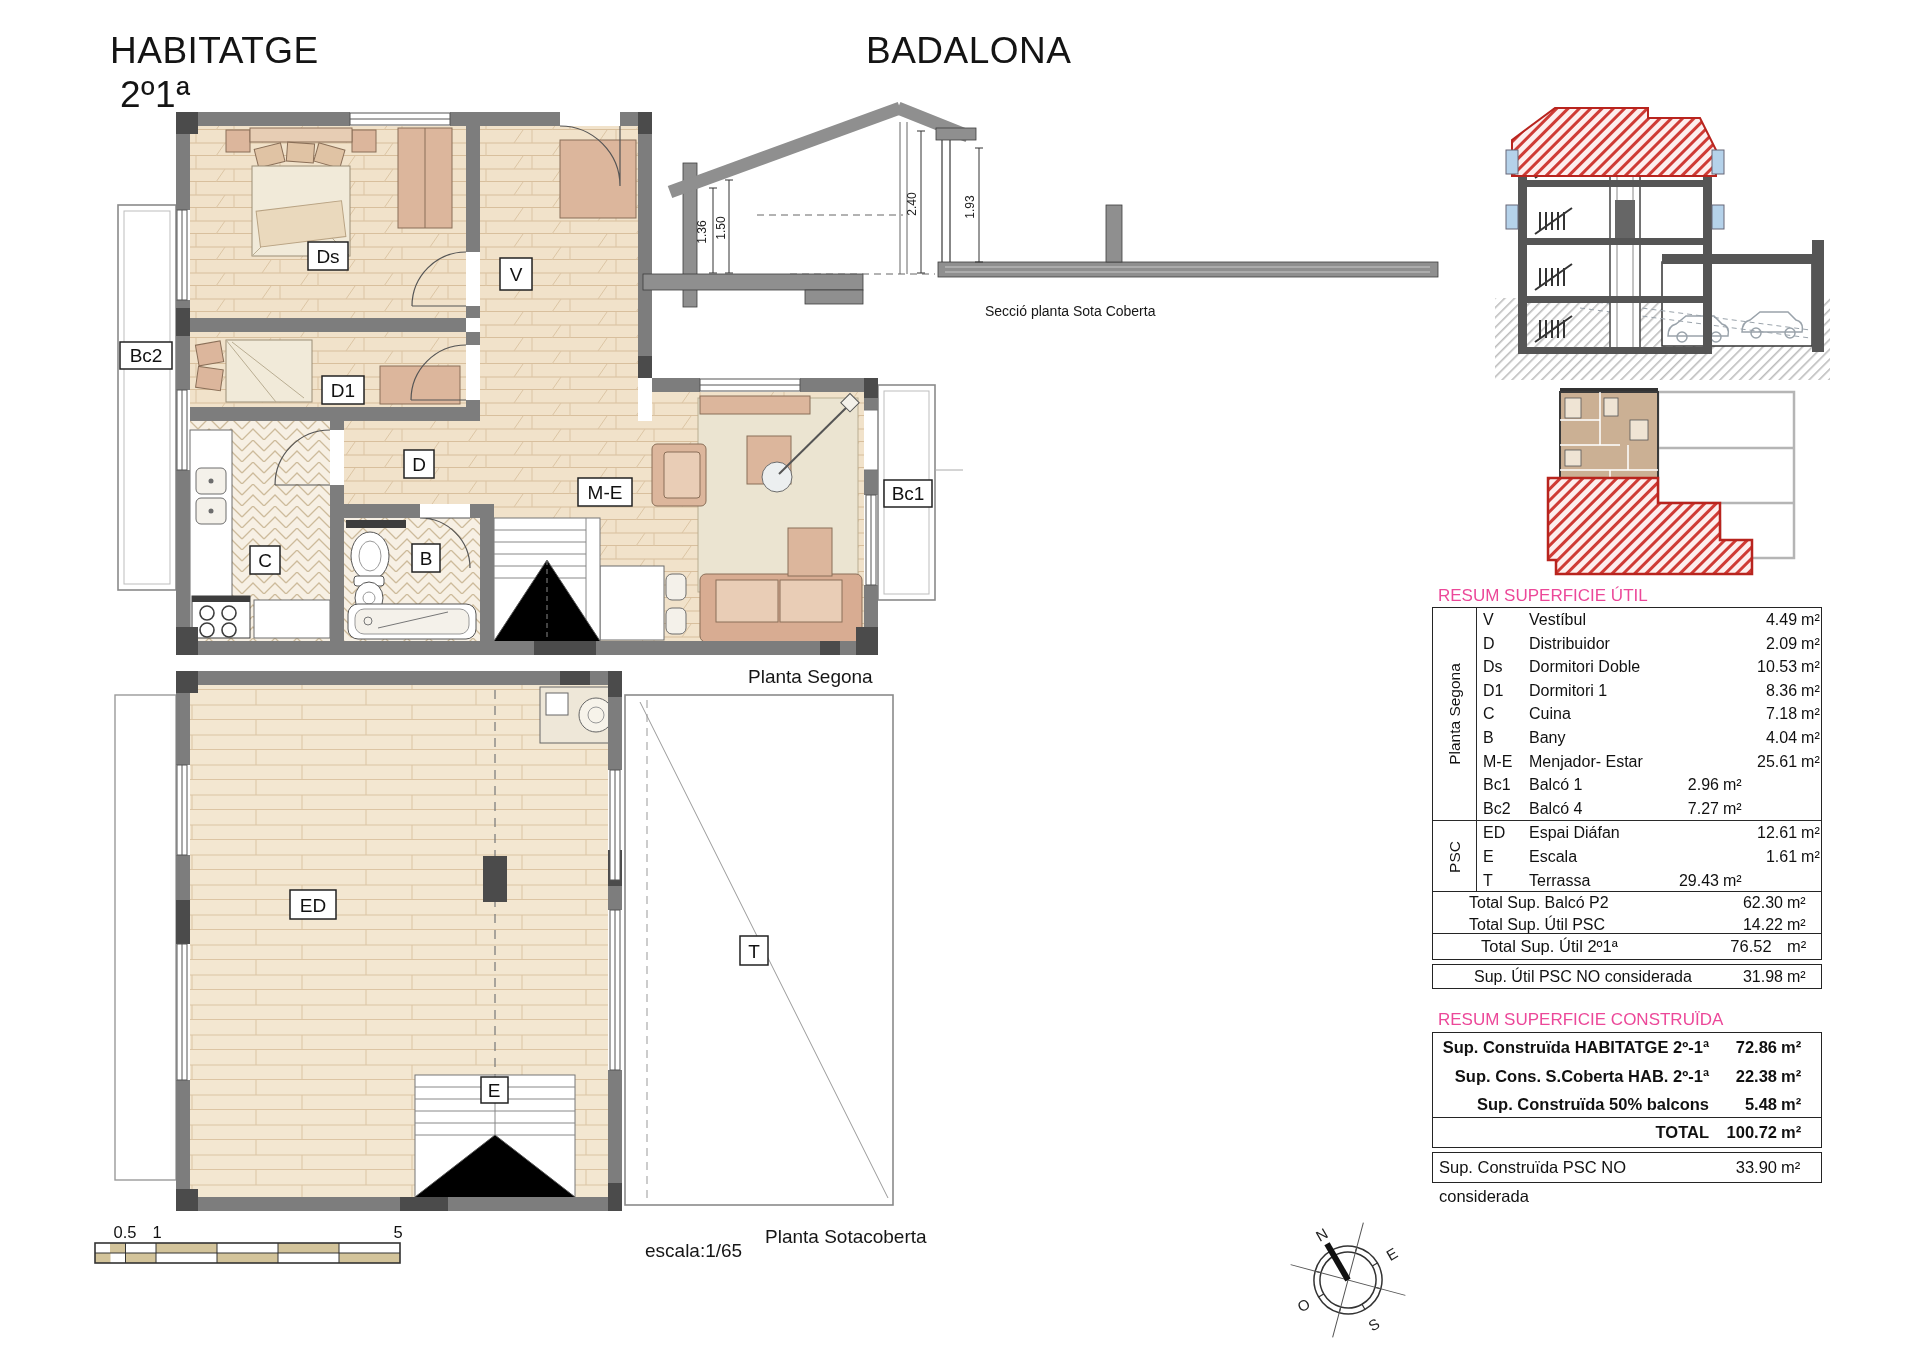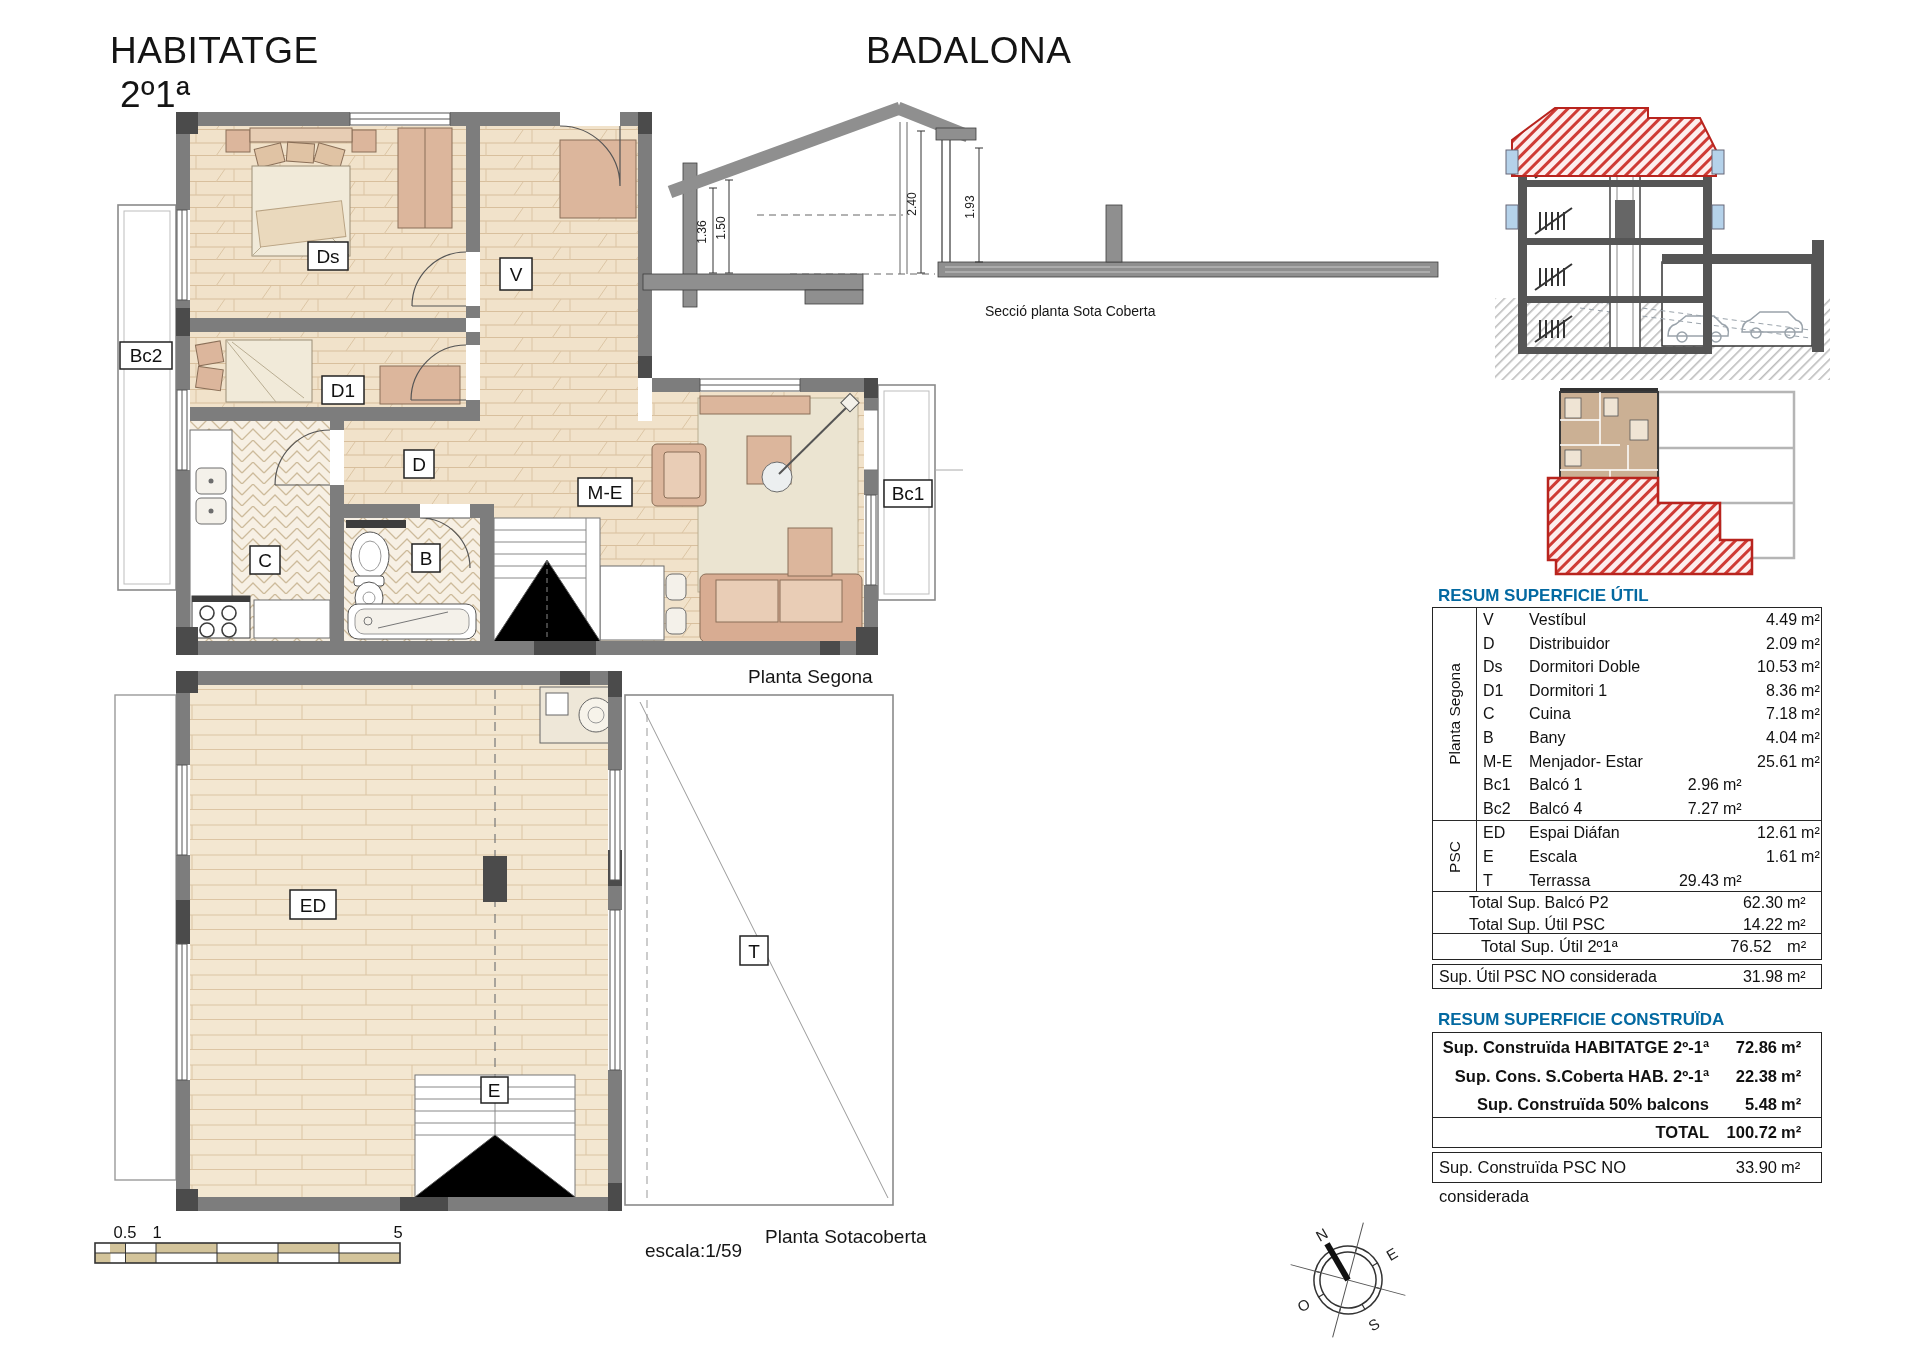--- a/index.html
+++ b/index.html
@@ -5,41 +5,41 @@
   html,body{margin:0;padding:0;background:#fff;}
   .page{position:relative;width:1920px;height:1357px;background:#fff;overflow:hidden;
         font-family:"Liberation Sans",sans-serif;color:#111;}
   .abs{position:absolute;}
   
   .title{font-size:37px;font-weight:500;letter-spacing:.5px;color:#141414;white-space:nowrap;}
   
   .cap{font-size:19px;color:#161616;white-space:nowrap;}
   .cap-small{font-size:14px;}
   
-  .tbl-title{font-size:17px;font-weight:bold;white-space:nowrap;color:#0369a1;}
+  .tbl-title{font-size:17px;font-weight:normal;white-space:nowrap;color:#ec4899;}
   .tbox{border:1.7px solid #242424;background:#fff;box-sizing:border-box;}
   .tgroup{display:grid;grid-template-columns:44px 1fr;}
   .tgroup + .tgroup{border-top:1.4px solid #2a2a2a;}
   .vcell{border-right:1.4px solid #2a2a2a;position:relative;}
   .vcell span{position:absolute;left:50%;top:50%;transform:translate(-50%,-50%) rotate(-90deg);
               white-space:nowrap;font-size:15.5px;color:#111;}
   .urow{display:grid;grid-template-columns:46px 140px 50px 38px 1fr 36px;height:23.6px;
         line-height:23.6px;font-size:16px;padding-left:6px;}
   .urow .mid,.urow .val{text-align:right;}
   .urow .unit,.urow .midu{padding-left:4px;}
   .trow{display:grid;grid-template-columns:1fr 64px 38px;height:22px;line-height:22px;font-size:16px;}
   .trow .lab{padding-left:36px;}
   .trow .val{text-align:right;}
   .trow .unit{padding-left:4px;}
   .grow{display:grid;grid-template-columns:1fr 64px 38px;height:25px;line-height:25px;font-size:16.5px;}
   .grow .lab{padding-left:48px;}
   .grow .val{text-align:center;}
   .grow .unit{padding-left:4px;}
   .xrow{display:grid;grid-template-columns:1fr 64px 38px;height:23px;line-height:23px;font-size:16px;}
-  .xrow .lab{padding-left:6px;}
+  .xrow .lab{padding-left:6px;margin-left:35px;}
   .xrow .val{text-align:right;}
   .xrow .unit{padding-left:4px;}
   .crow{display:grid;grid-template-columns:1fr 68px 42px;height:28.5px;line-height:28.5px;
         font-size:16.5px;font-weight:bold;padding-right:2px;}
   .crow .lab{text-align:right;}
   .crow .val{text-align:right;}
   .crow .unit{padding-left:4px;}
   .crow.normal{font-weight:normal;}
   .crow.normal .lab{text-align:left;padding-left:6px;}
   
@@ -468,21 +468,21 @@
     </g>
   </svg>
 
   <div class="abs title" style="left:110px;top:30px;">HABITATGE</div>
   <div class="abs title" style="left:866px;top:30px;">BADALONA</div>
   <div class="abs title" style="left:120px;top:74px;">2º1ª</div>
 
   <div class="abs cap" style="left:748px;top:666px;">Planta Segona</div>
   <div class="abs cap cap-small" style="left:985px;top:303px;">Secció planta Sota Coberta</div>
   <div class="abs cap" style="left:765px;top:1226px;">Planta Sotacoberta</div>
-  <div class="abs cap" style="left:645px;top:1240px;">escala:1/59</div>
+  <div class="abs cap" style="left:645px;top:1240px;">escala:1/65</div>
 
 
   <div class="abs tbl-title" style="left:1438px;top:586px;">RESUM SUPERFICIE ÚTIL</div>
 
   <div class="abs tbox" style="left:1432px;top:607px;width:390px;">
     <div class="tgroup">
       <div class="vcell">
           <span>Planta Segona</span>
         </div>
       <div>

